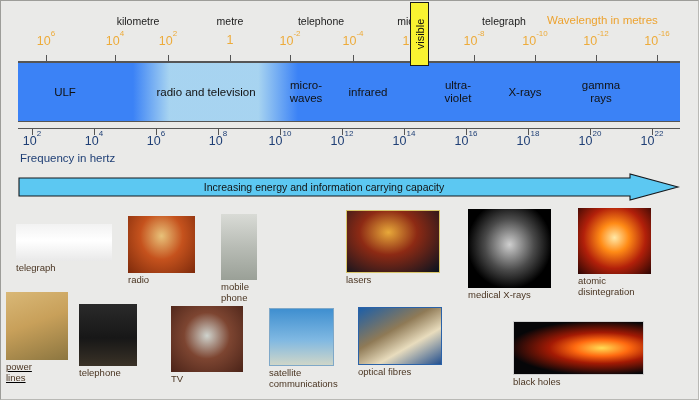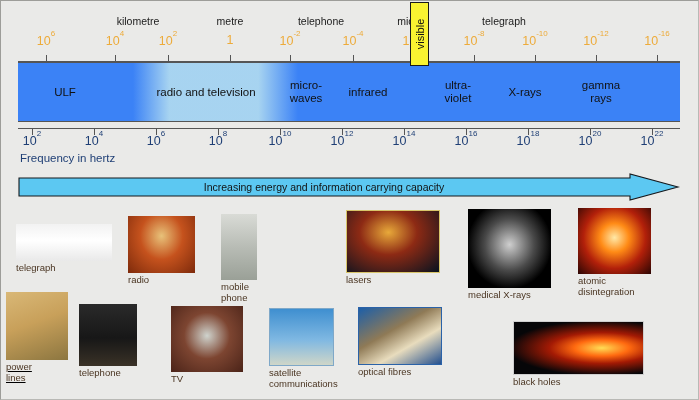--- a/index.html
+++ b/index.html
@@ -107,20 +107,21 @@
 
 <div id="root">
 
   <div id="unitLabels">
       <div class="unit-label" style="left: 137px; top: 14px;">kilometre</div>
       <div class="unit-label" style="left: 229px; top: 14px;">metre</div>
       <div class="unit-label" style="left: 320px; top: 14px;">telephone</div>
       <div class="unit-label" style="left: 412px; top: 14px;">micron</div>
       <div class="unit-label" style="left: 503px; top: 14px;">telegraph</div>
     </div>
+  <div class="wl-title" id="wlTitle" style="left:546px;top:13px;">Wavelength in metres</div>
 
   <div id="wlTickLabels">
       <div class="wl-tick-label" style="left: 45px; top: 32px;">10<sup>6</sup></div>
       <div class="wl-tick-label" style="left: 114px; top: 32px;">10<sup>4</sup></div>
       <div class="wl-tick-label" style="left: 167px; top: 32px;">10<sup>2</sup></div>
       <div class="wl-tick-label" style="left: 229px; top: 32px;">1</div>
       <div class="wl-tick-label" style="left: 289px; top: 32px;">10<sup>-2</sup></div>
       <div class="wl-tick-label" style="left: 352px; top: 32px;">10<sup>-4</sup></div>
       <div class="wl-tick-label" style="left: 412px; top: 32px;">10<sup>-6</sup></div>
       <div class="wl-tick-label" style="left: 473px; top: 32px;">10<sup>-8</sup></div>

